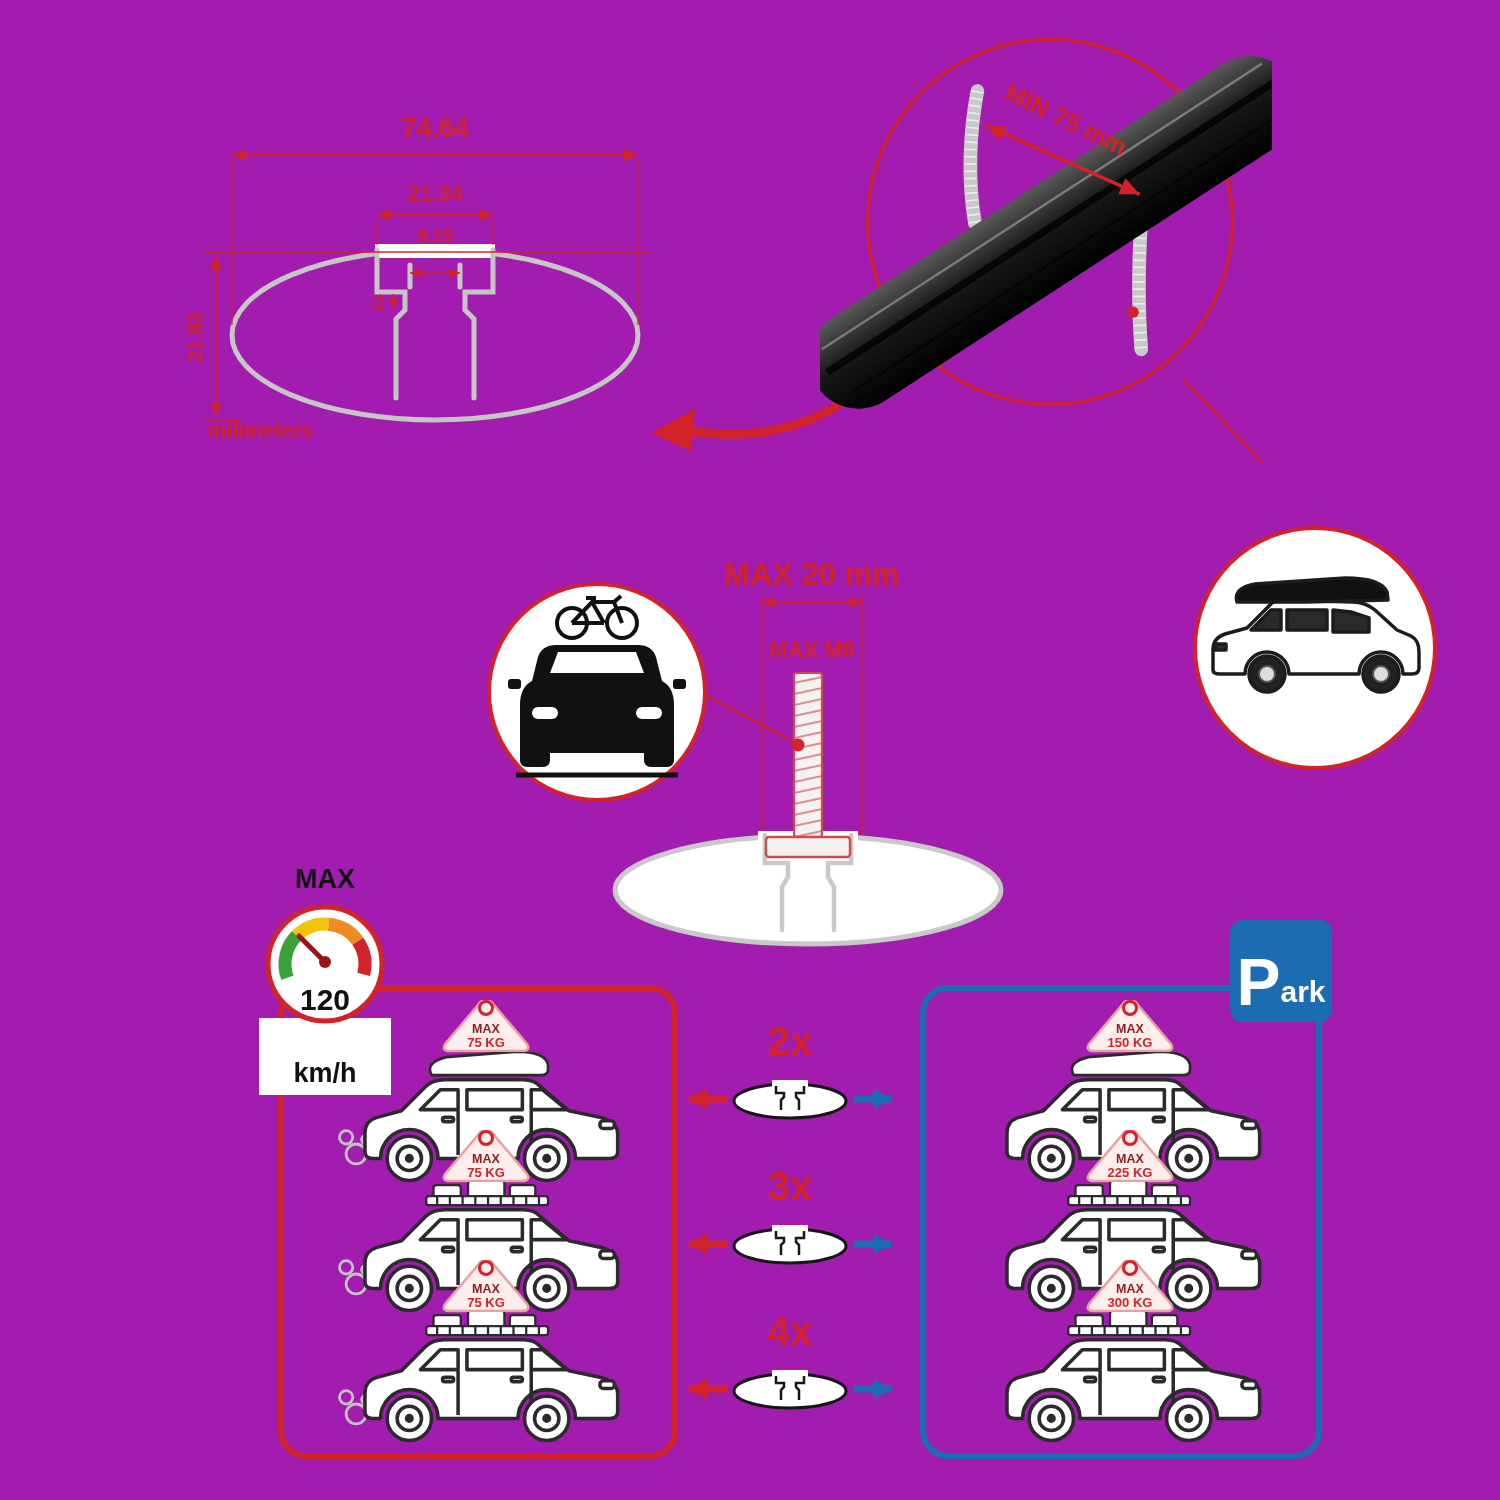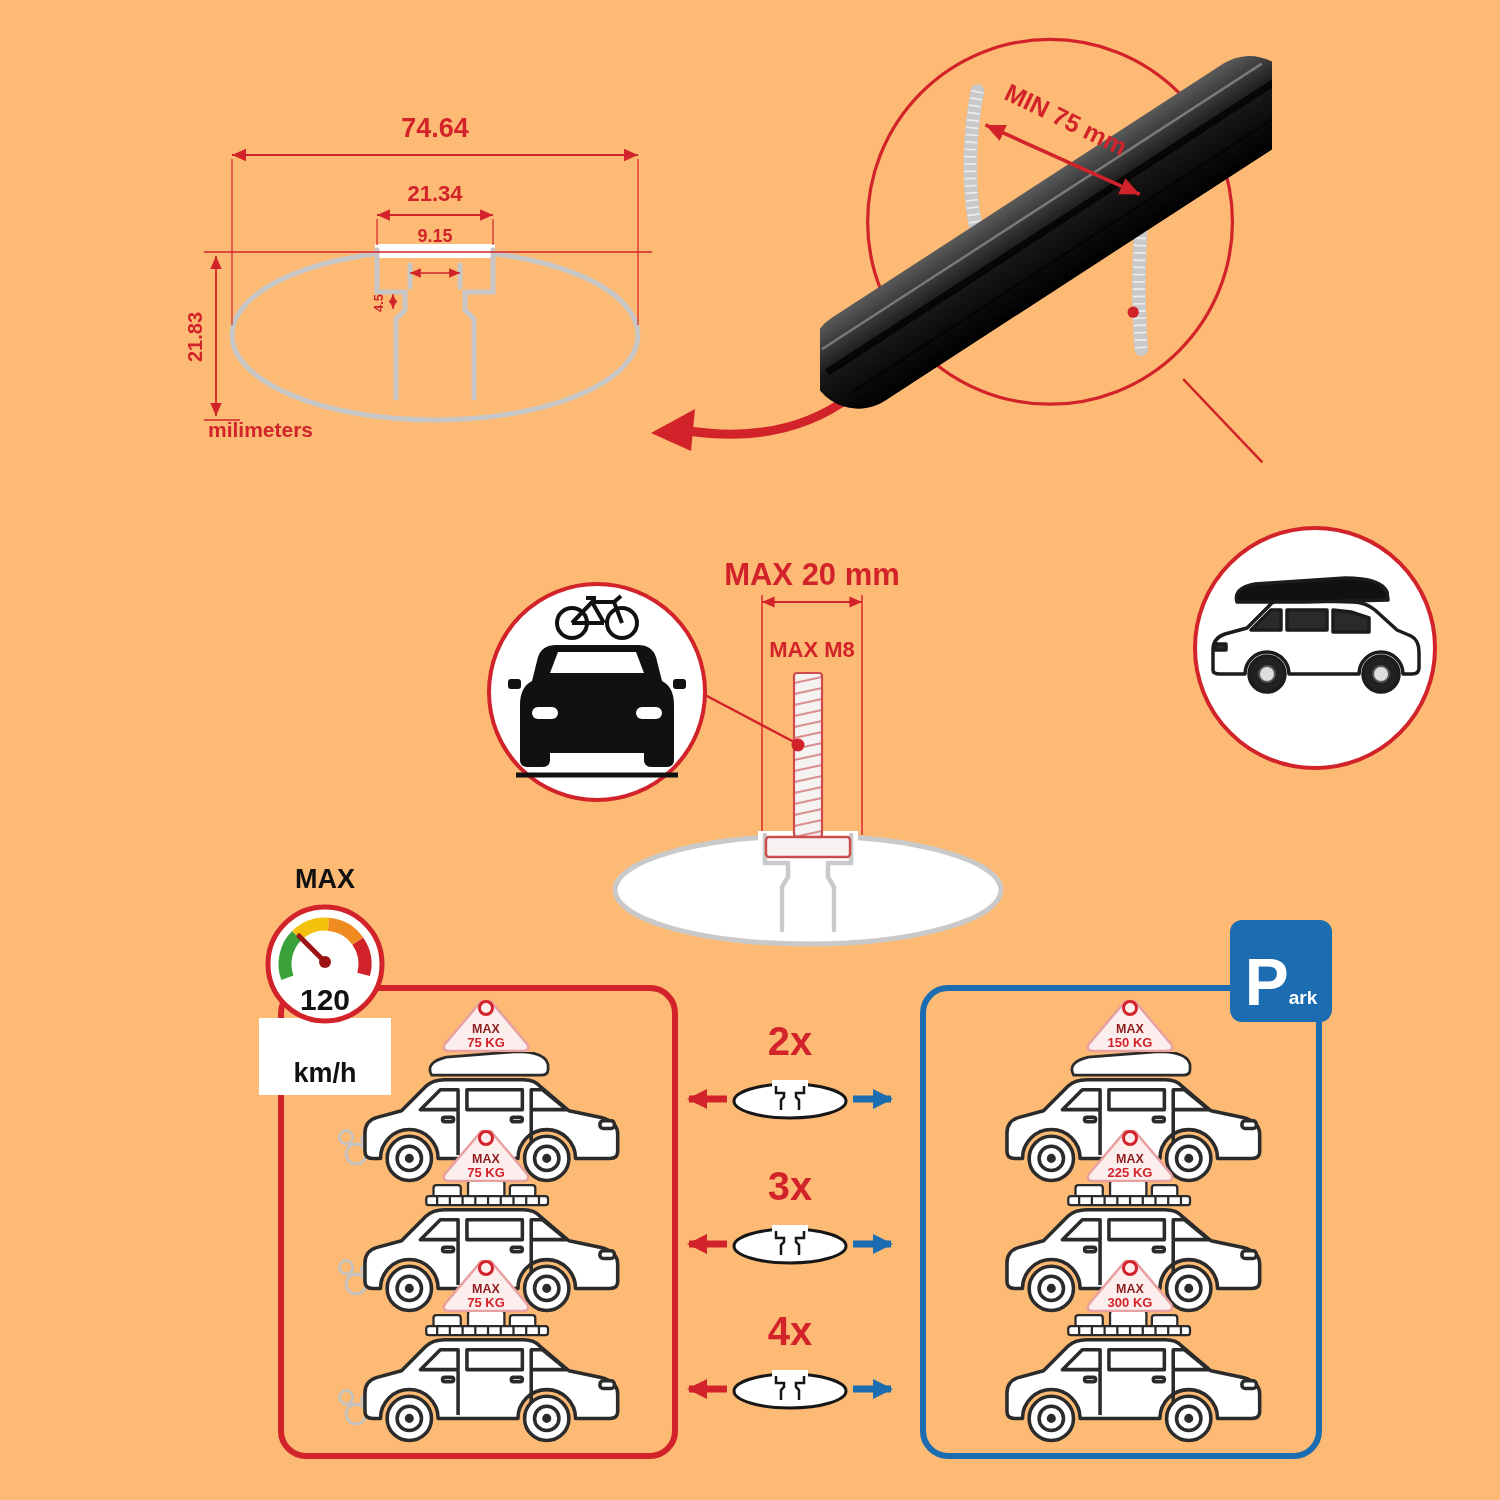--- a/index.html
+++ b/index.html
@@ -1,28 +1,28 @@
 <!DOCTYPE html>
 <html><head>
 <meta charset="utf-8">
 <style>
   html,body{margin:0;padding:0;background:#ffffff;}
-  #stage{position:relative;width:1500px;height:1500px;background:#fdba74;overflow:hidden;
+  #stage{position:relative;width:1500px;height:1500px;background:#a21caf;overflow:hidden;
          font-family:"Liberation Sans",sans-serif;}
   .abs{position:absolute;}
   .redbox{position:absolute;left:278px;top:985px;width:388px;height:462px;
           border:6px solid #d2232a;border-radius:28px;background:transparent;}
   .bluebox{position:absolute;left:920px;top:985px;width:390px;height:462px;
            border:6px solid #1b6cb0;border-radius:28px;background:transparent;}
   .circleB{position:absolute;left:880px;top:26px;width:452px;height:452px;}
   .parksign{position:absolute;left:1230px;top:920px;width:102px;height:102px;
             background:#1b6cb0;border-radius:12px;display:flex;align-items:flex-end;
             justify-content:center;padding-bottom:10px;box-sizing:border-box;z-index:6;}
   .parksign .pbig{color:#fff;font-weight:bold;font-size:66px;line-height:0.9;}
-  .parksign .psmall{color:#fff;font-weight:bold;font-size:19px;margin-bottom:3px;}
+  .parksign .psmall{color:#fff;font-weight:bold;font-size:30px;margin-bottom:3px;}
   svg text{font-family:"Liberation Sans",sans-serif;}
 </style>
 </head>
 <body>
 
 <div id="stage">
 
   <svg width="0" height="0" style="position:absolute;overflow:hidden" aria-hidden="true">
     <defs>
       <g id="sym-car" stroke="#2b2b2b" stroke-width="3.2" fill="#ffffff" stroke-linejoin="round">

